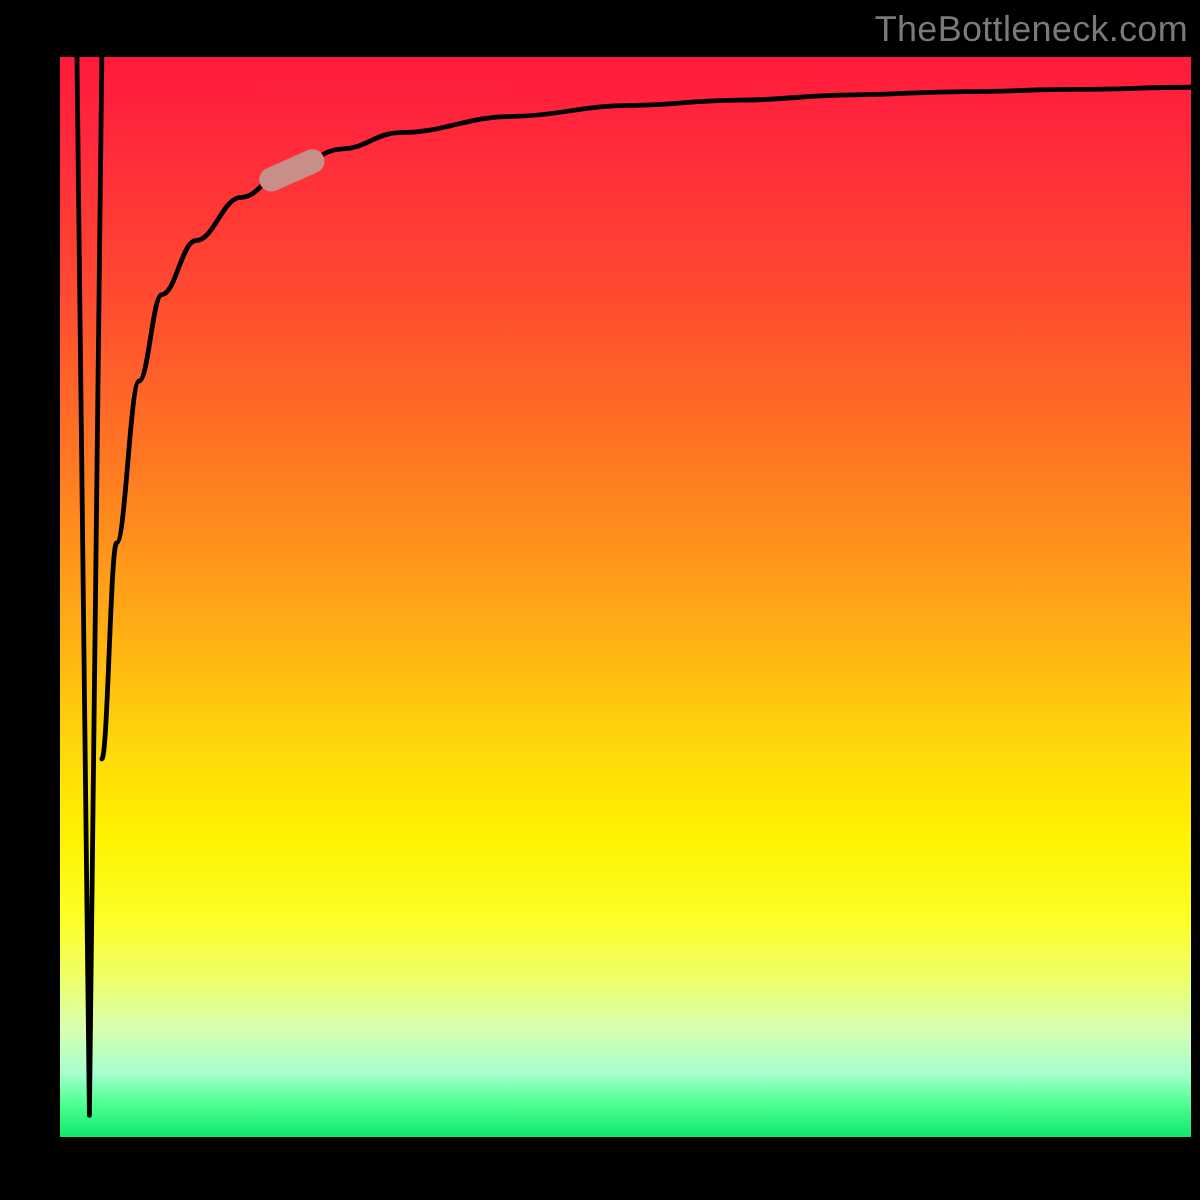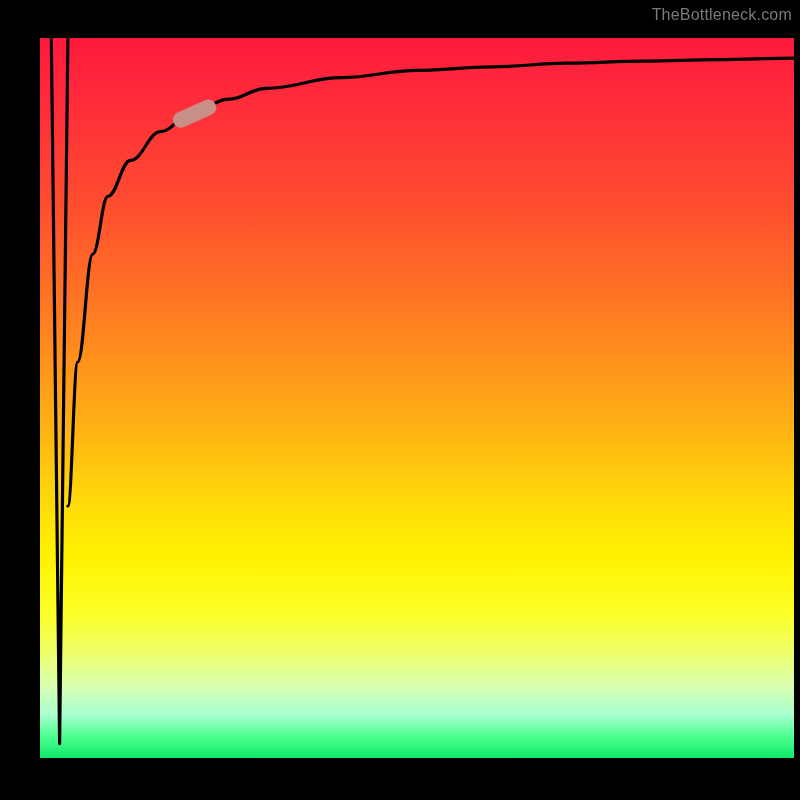--- a/index.html
+++ b/index.html
@@ -36,21 +36,21 @@
       #a8ffd0 94%,
       #4dff8f 97%,
       #10e86a 100%
     );
   }
   .attrib {
     position: absolute;
     right: 8px;
     top: 6px;
     color: #7a7a7a;
-    font-size: 16px;
+    font-size: 24px;
     letter-spacing: 0.2px;
     user-select: none;
   }
   svg.curve {
     position: absolute;
     left: 40px;
     top: 38px;
     width: 754px;
     height: 720px;
     overflow: visible;

